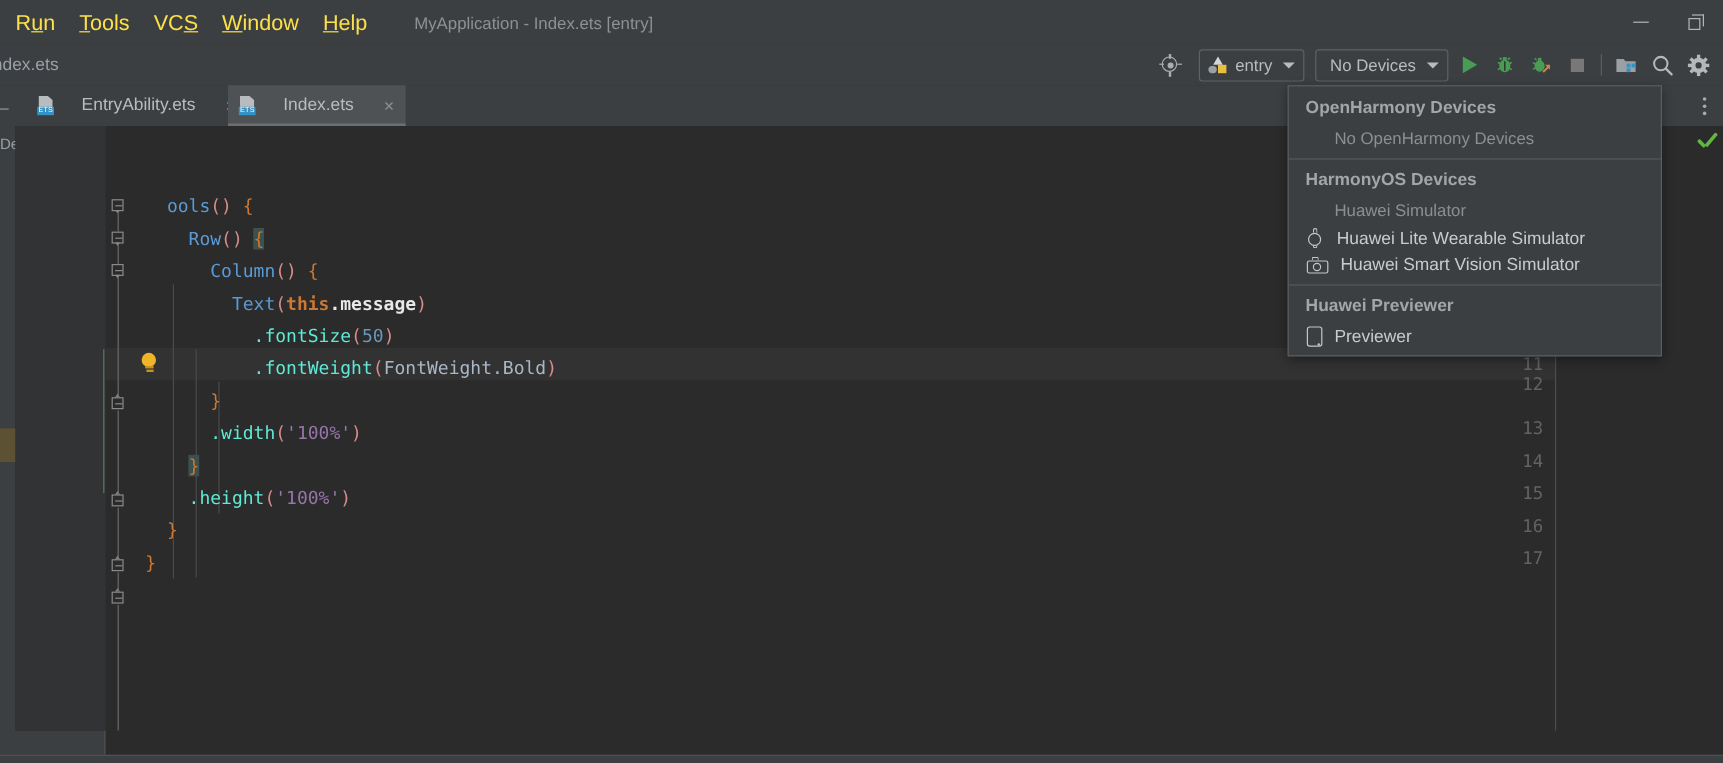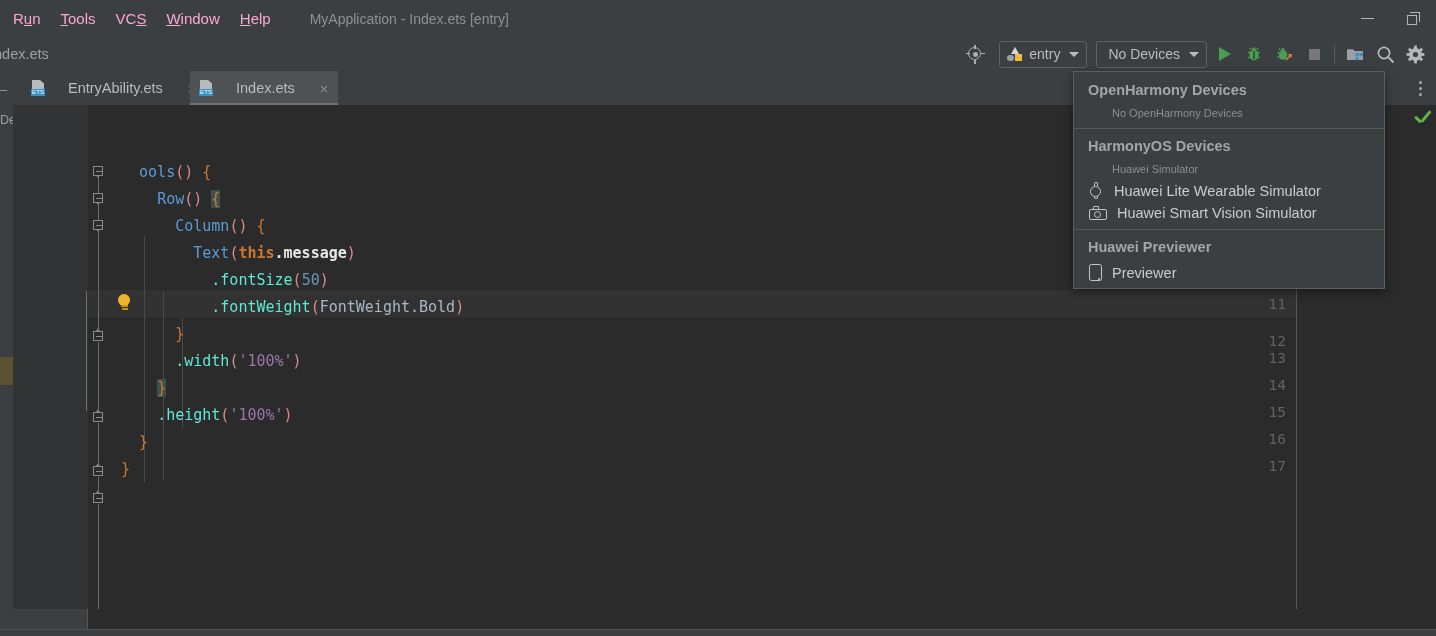--- a/index.html
+++ b/index.html
@@ -17,21 +17,21 @@
 
   
   .titlebar {
     position: absolute; left: 0; top: 0; width: 1436px; height: 37px;
     background: #3c3f41;
     border-bottom: 1px solid #323232;
     display: flex; align-items: center;
   }
   .menubar { display: flex; align-items: center; margin-left: 12px; gap: 18px; }
   .menu-item {
-    color: #f9a8d4; font-size: 15px; line-height: 1;
+    color: #fde047; font-size: 18px; line-height: 1;
     padding: 3px 1px; cursor: default; white-space: nowrap;
   }
   .menu-item .mn { text-decoration: underline; }
   .win-title {
     color: #8e9194; font-size: 14px; margin-left: 38px; white-space: nowrap;
   }
   .wincontrols {
     position: absolute; right: 0; top: 0; height: 37px;
     display: flex; align-items: center;
   }
@@ -284,21 +284,21 @@
     background: #3c3f41; border: 1px solid #5b5e60;
     box-shadow: 0 3px 9px rgba(0,0,0,.45);
     padding: 4px 0 4px 0;
     z-index: 40;
   }
   .pop-group {
     color: #a2a6a9; font-size: 14.5px; font-weight: bold;
     padding: 6px 0 6px 14px; white-space: nowrap;
   }
   .pop-sub {
-    color: #8b8f92; font-size: 11px;
+    color: #8b8f92; font-size: 14px;
     padding: 3px 0 4px 38px; white-space: nowrap;
   }
   .pop-item {
     display: flex; align-items: center; gap: 10px;
     padding: 3px 0 3px 15px; color: #c9ccce; font-size: 14.5px; white-space: nowrap;
   }
   .pop-sep { height: 1px; background: #555859; margin: 5px 0 3px 0; }
 
   .ico-watch { position: relative; width: 15px; height: 17px; }
   .ico-watch .bd {
@@ -512,21 +512,21 @@
     <div class="cur-line"></div>
 
     <div class="lnum" style="top:2px;">4</div>
     <div class="lnum" style="top:29px;">5</div>
     <div class="lnum" style="top:56px;">6</div>
     <div class="lnum cur" style="top:83px;">7</div>
     <div class="lnum" style="top:110px;">8</div>
     <div class="lnum" style="top:137px;">9</div>
     <div class="lnum" style="top:164px;">10</div>
     <div class="lnum" style="top:191px;">11</div>
-    <div class="lnum" style="top:228px;text-align:right;">12</div>
+    <div class="lnum" style="top:208px;text-align:right;">12</div>
     <div class="lnum" style="top:245px;">13</div>
     <div class="lnum" style="top:272px;">14</div>
     <div class="lnum" style="top:299px;">15</div>
     <div class="lnum" style="top:326px;">16</div>
     <div class="lnum" style="top:353px;">17</div>
 
     <div class="fold" style="top:61px;">
         <div class="box"></div>
         <div class="tip"></div>
       </div>

